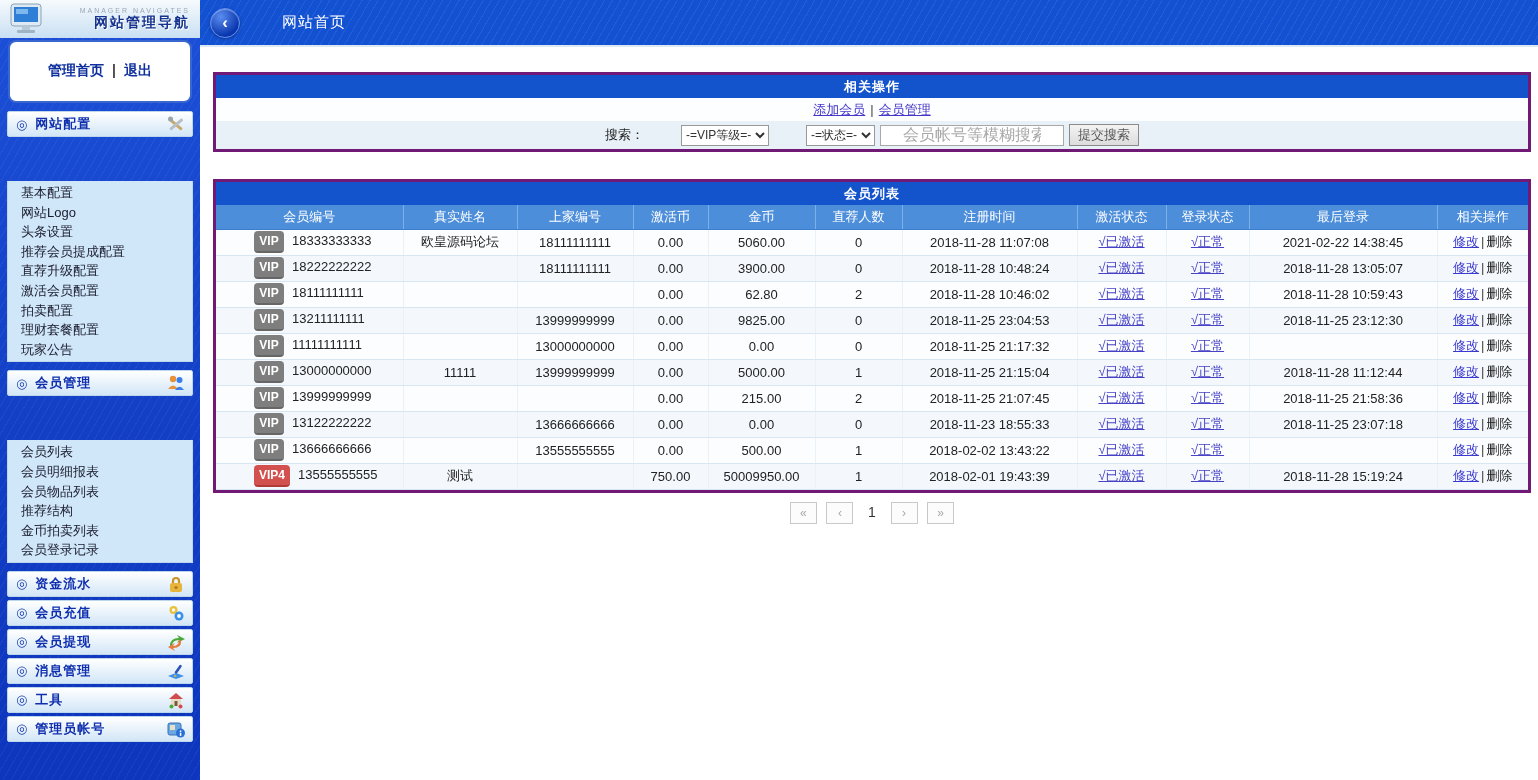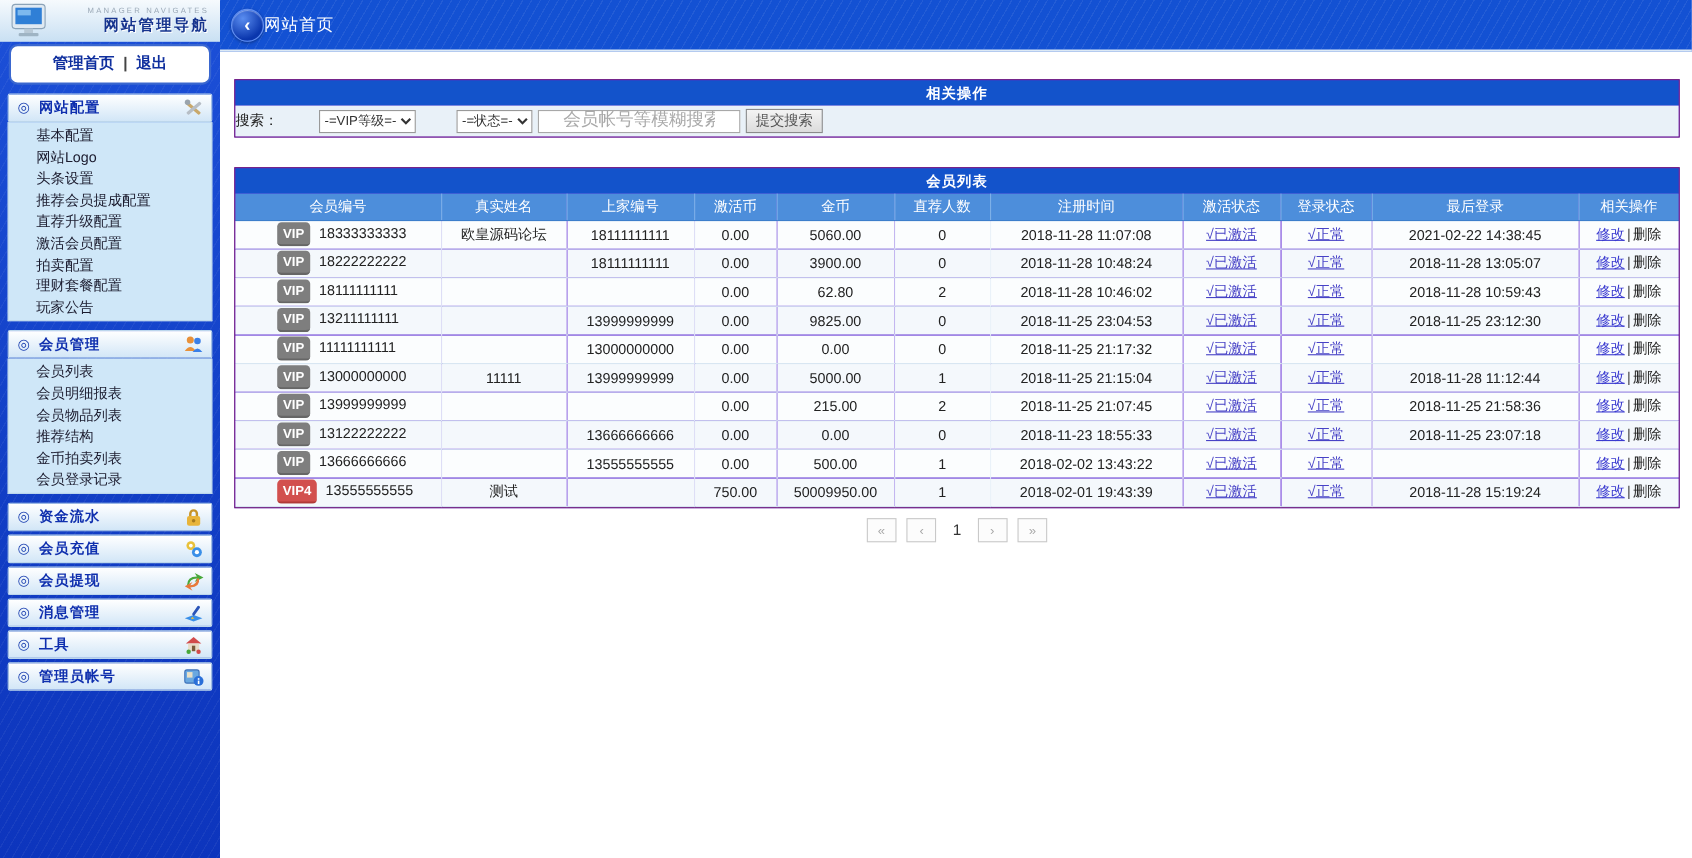--- a/index.html
+++ b/index.html
@@ -16,59 +16,59 @@
   .sidebar::before { content:""; position:absolute; inset:0;
     background:repeating-linear-gradient(120deg,rgba(255,255,255,.05) 0 1px,transparent 1px 7px); pointer-events:none; }
   .logo { position:relative; height:38px; background:linear-gradient(#f6fafd,#c9e0f3);
     display:flex; align-items:center; padding:2px 6px 2px 8px; z-index:2;gap:16px; }
   .logo-icon { width:40px; height:34px; flex:0 0 40px; }
   .logo-text { flex:1; text-align:right; line-height:1.1; padding-right:4px; }
   .brand-small { font-size:7px; letter-spacing:2px; color:#9aa8b6; text-transform:uppercase; }
   .brand { font-size:14px; font-weight:bold; color:#16348e; letter-spacing:2px; text-shadow:1px 1px 0 #fff; }
 
   .user-panel { position:relative; margin:2px 8px 8px 8px; background:#fff;
-    border:2px solid #3a67cf; border-radius:8px; padding:0; z-index:1; }
+    border:2px solid #3a67cf; border-radius:8px; padding:13px; z-index:1; }
   .user-links { text-align:center; font-size:14px; font-weight:bold; color:#0f2f9e; padding:7px 0 8px 0; }
   .user-links a { color:#0f2f9e; text-decoration:none; margin:0 6px; }
   .user-info { border:1px solid #9cb2ca; padding:10px 8px; height:96px;
     background:linear-gradient(145deg,#ffffff 0%,#eef6fb 45%,#d8ecf6 100%); color:#1c1c1c; }
   .user-info .row { line-height:26px; font-size:13px; }
   .mono { font-family:"DejaVu Sans Mono","Liberation Mono",monospace; font-size:12px; }
 
   .menu { position:relative; padding:0 7px; z-index:1; }
   .section { margin-bottom:8px; }
   .section.compact { margin-bottom:3px; }
   .sec-header { height:26px; display:flex; align-items:center;
     background:linear-gradient(#ffffff,#d2e6f7); border:1px solid #bcd6ec; border-radius:2px;
     padding:0 6px 0 8px; cursor:pointer; }
   .bullet { color:#1a3fb0; font-size:13px; margin-right:8px; }
   .sec-title { flex:1; font-weight:bold; font-size:13px; color:#0f2fae; letter-spacing:1px; }
   .sec-icon { width:20px; height:20px; }
-  .sec-items { background:#cfe7f8; border:1px solid #bcd6ec; border-top:none; padding:2px 12px; }
+  .sec-items { background:#cfe7f8; border:1px solid #bcd6ec; border-top:none; padding:2px 0;margin-top:44px; }
   .sec-item { height:19.6px; line-height:19.6px; padding-left:13px; font-size:13px; color:#1b1b2e; cursor:pointer; }
 
   
   .main { flex:1; display:flex; flex-direction:column; background:#fff; }
   .topbar { height:47px; background:#1351d3; position:relative; display:flex; align-items:center; flex:0 0 47px;
     background-image:repeating-linear-gradient(120deg,rgba(255,255,255,.07) 0 1px,transparent 1px 7px);
     border-bottom:2px solid #dce9f5; }
   .back-btn { width:30px; height:30px; margin-left:10px; border-radius:50%;
     background:radial-gradient(circle at 35% 28%,#5a8df0,#0a36ad 70%); border:1px solid #628ff0;
     color:#fff; font-size:17px; font-weight:bold; text-align:center; line-height:28px; cursor:pointer;
     box-shadow:0 1px 3px rgba(0,0,0,.35), inset 0 1px 1px rgba(255,255,255,.4); }
-  .topbar-title { color:#fff; font-size:15px; letter-spacing:1px; }
+  .topbar-title { color:#fff; font-size:15px; margin-left:42px; letter-spacing:1px; }
 
   .content { padding:25px 13px 0 13px; }
-  .panel { border:1px solid #701a75; background:#6d28d9; }
+  .panel { border:3px solid #701a75; background:#fef9c3; }
   .panel-header { height:23px; line-height:23px; background:#1353cb; color:#fff;
     font-weight:bold; font-size:13px; text-align:center; letter-spacing:1px; }
 
   .ops-links { height:23px; line-height:23px; text-align:center; background:#fdfeff; font-size:13px; }
   .ops-links a { color:#4636c8; margin:0 3px; }
-  .ops-search { height:28px; display:flex; align-items:center; 
+  .ops-search { height:28px; display:flex; align-items:center; justify-content:center;
     background:#e9f1f8; gap:5px; }
   .search-label { color:#222; }
   .ops-search select { height:21px; font-size:12px; border:1px solid #999; background:#fff; color:#333;margin-left:32px; }
   .ops-search input { width:184px; height:21px; border:1px solid #a8a8a8; padding:0 22px; font-size:16px; color:#333; }
   .ops-search input::placeholder { color:#a9a9a9; }
   .ops-search button { height:22px; font-size:13px; color:#555; padding:0 8px;
     background:linear-gradient(#f4f4f4,#dcdcdc); border:1px solid #8a8a8a; cursor:pointer; }
 
   .table-panel { margin-top:27px; }
   table { border-collapse:collapse; width:100%; table-layout:fixed; }
@@ -250,20 +250,23 @@
   <main class="main">
     <div class="topbar">
       <div class="back-btn">‹</div>
       <div class="topbar-title">网站首页</div>
     </div>
 
     <div class="content">
 
       <section class="panel ops-panel">
         <div class="panel-header">相关操作</div>
+        <div class="ops-links">
+          <a href="#">添加会员</a><span class="pipe">|</span><a href="#">会员管理</a>
+        </div>
         <div class="ops-search">
           <span class="search-label">搜索：</span>
           <select>
             <option>-=VIP等级=-</option>
           </select>
           <select>
             <option>-=状态=-</option>
           </select>
           <input type="text" placeholder="会员帐号等模糊搜索" style="">
           <button>提交搜索</button>

